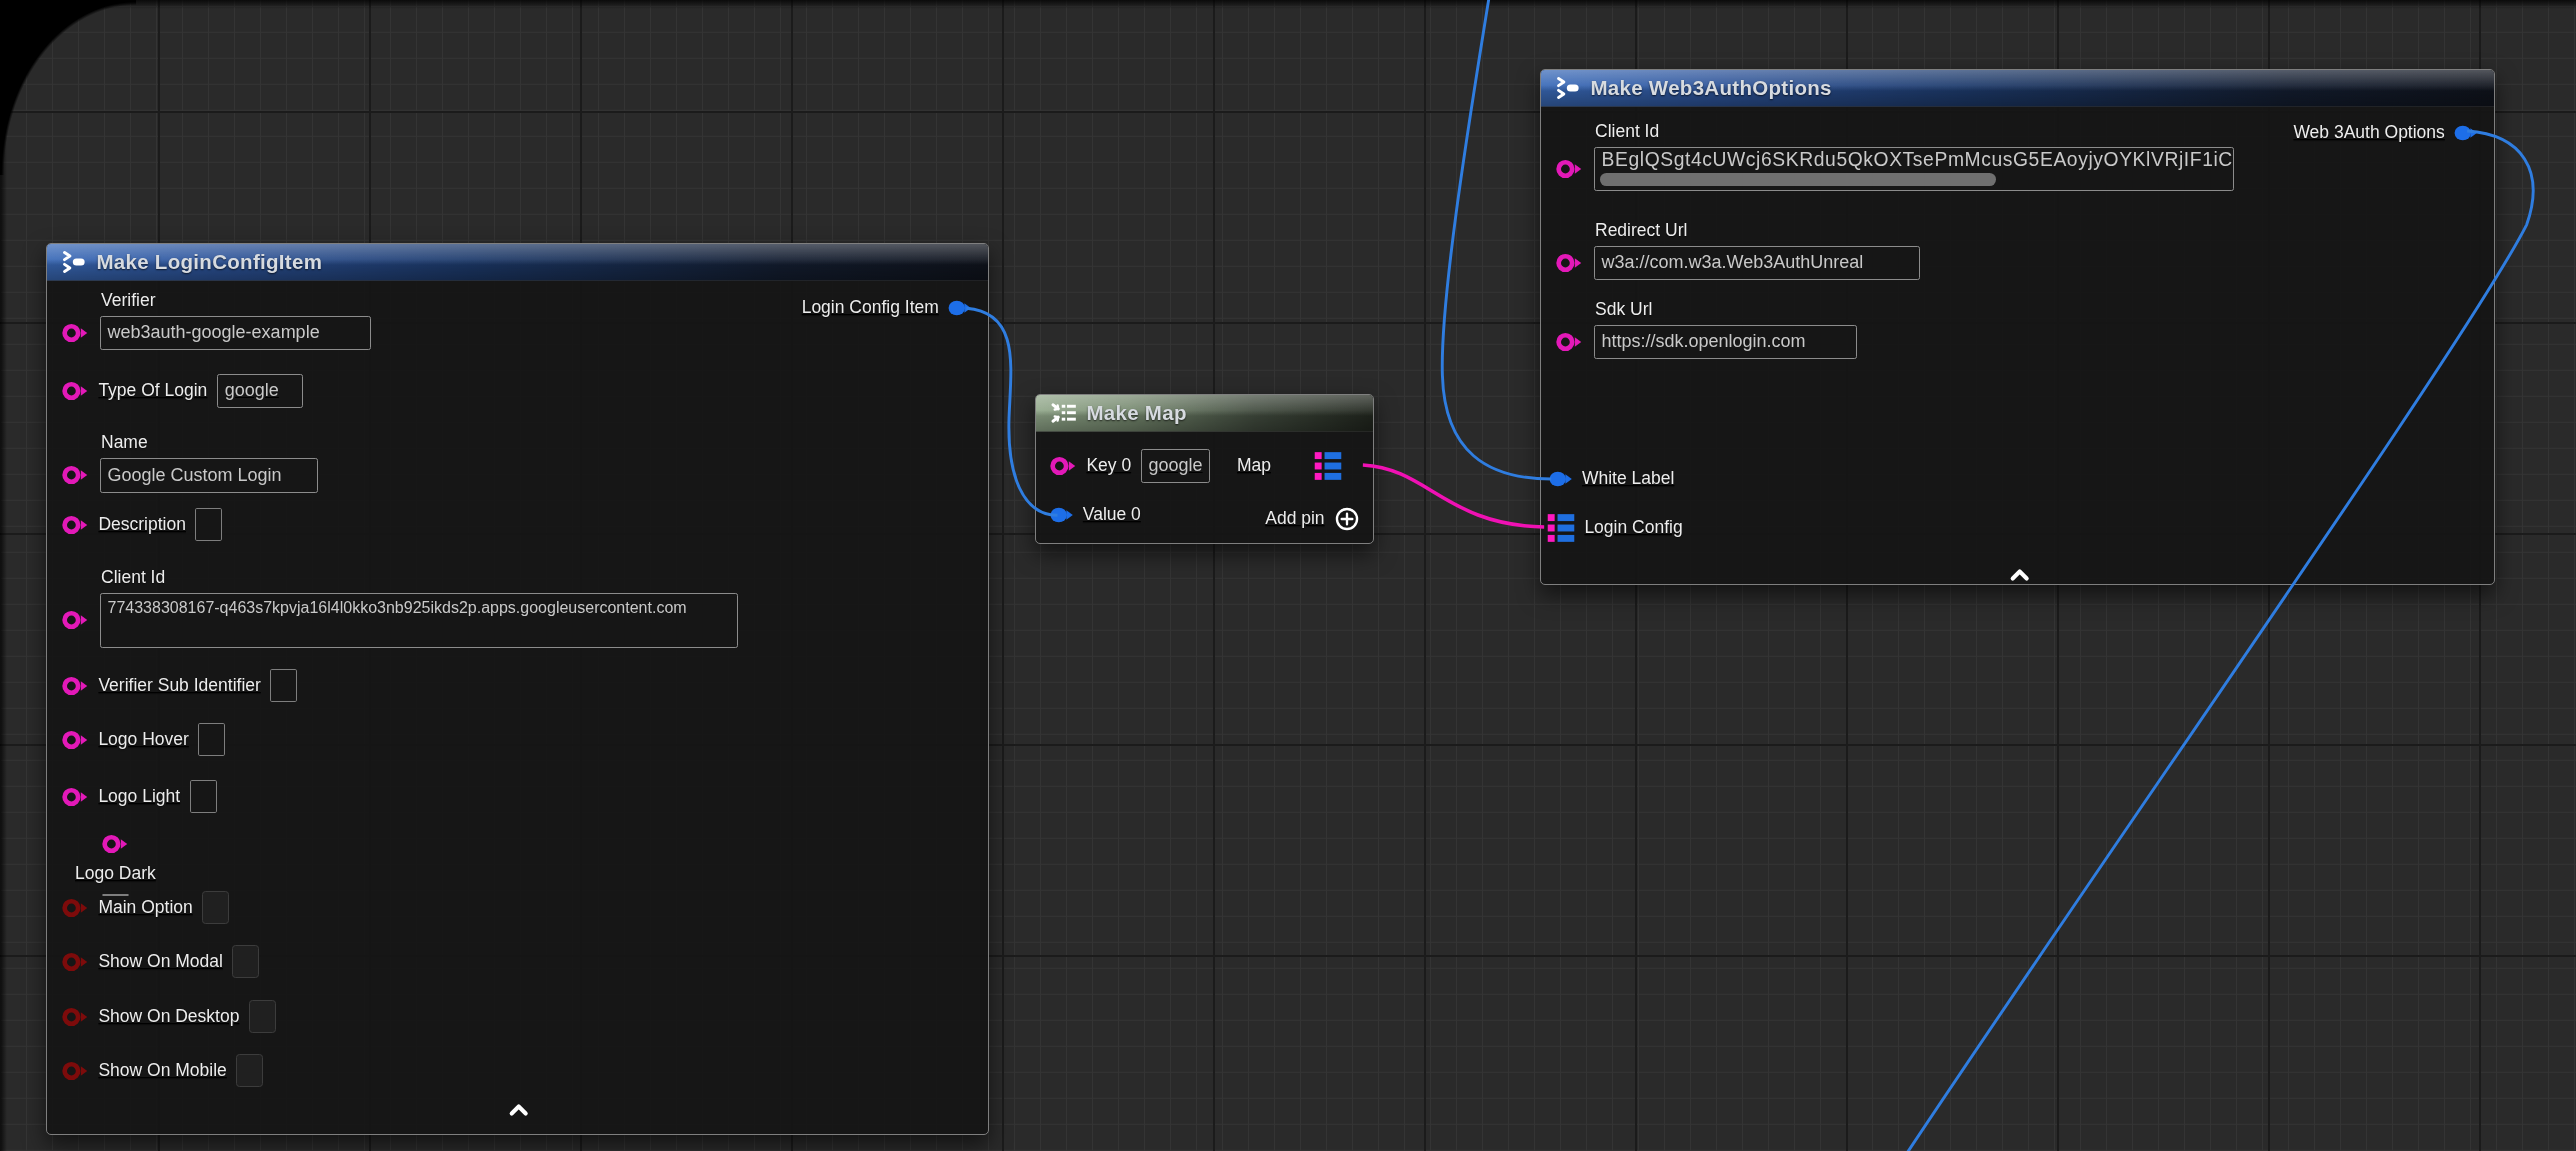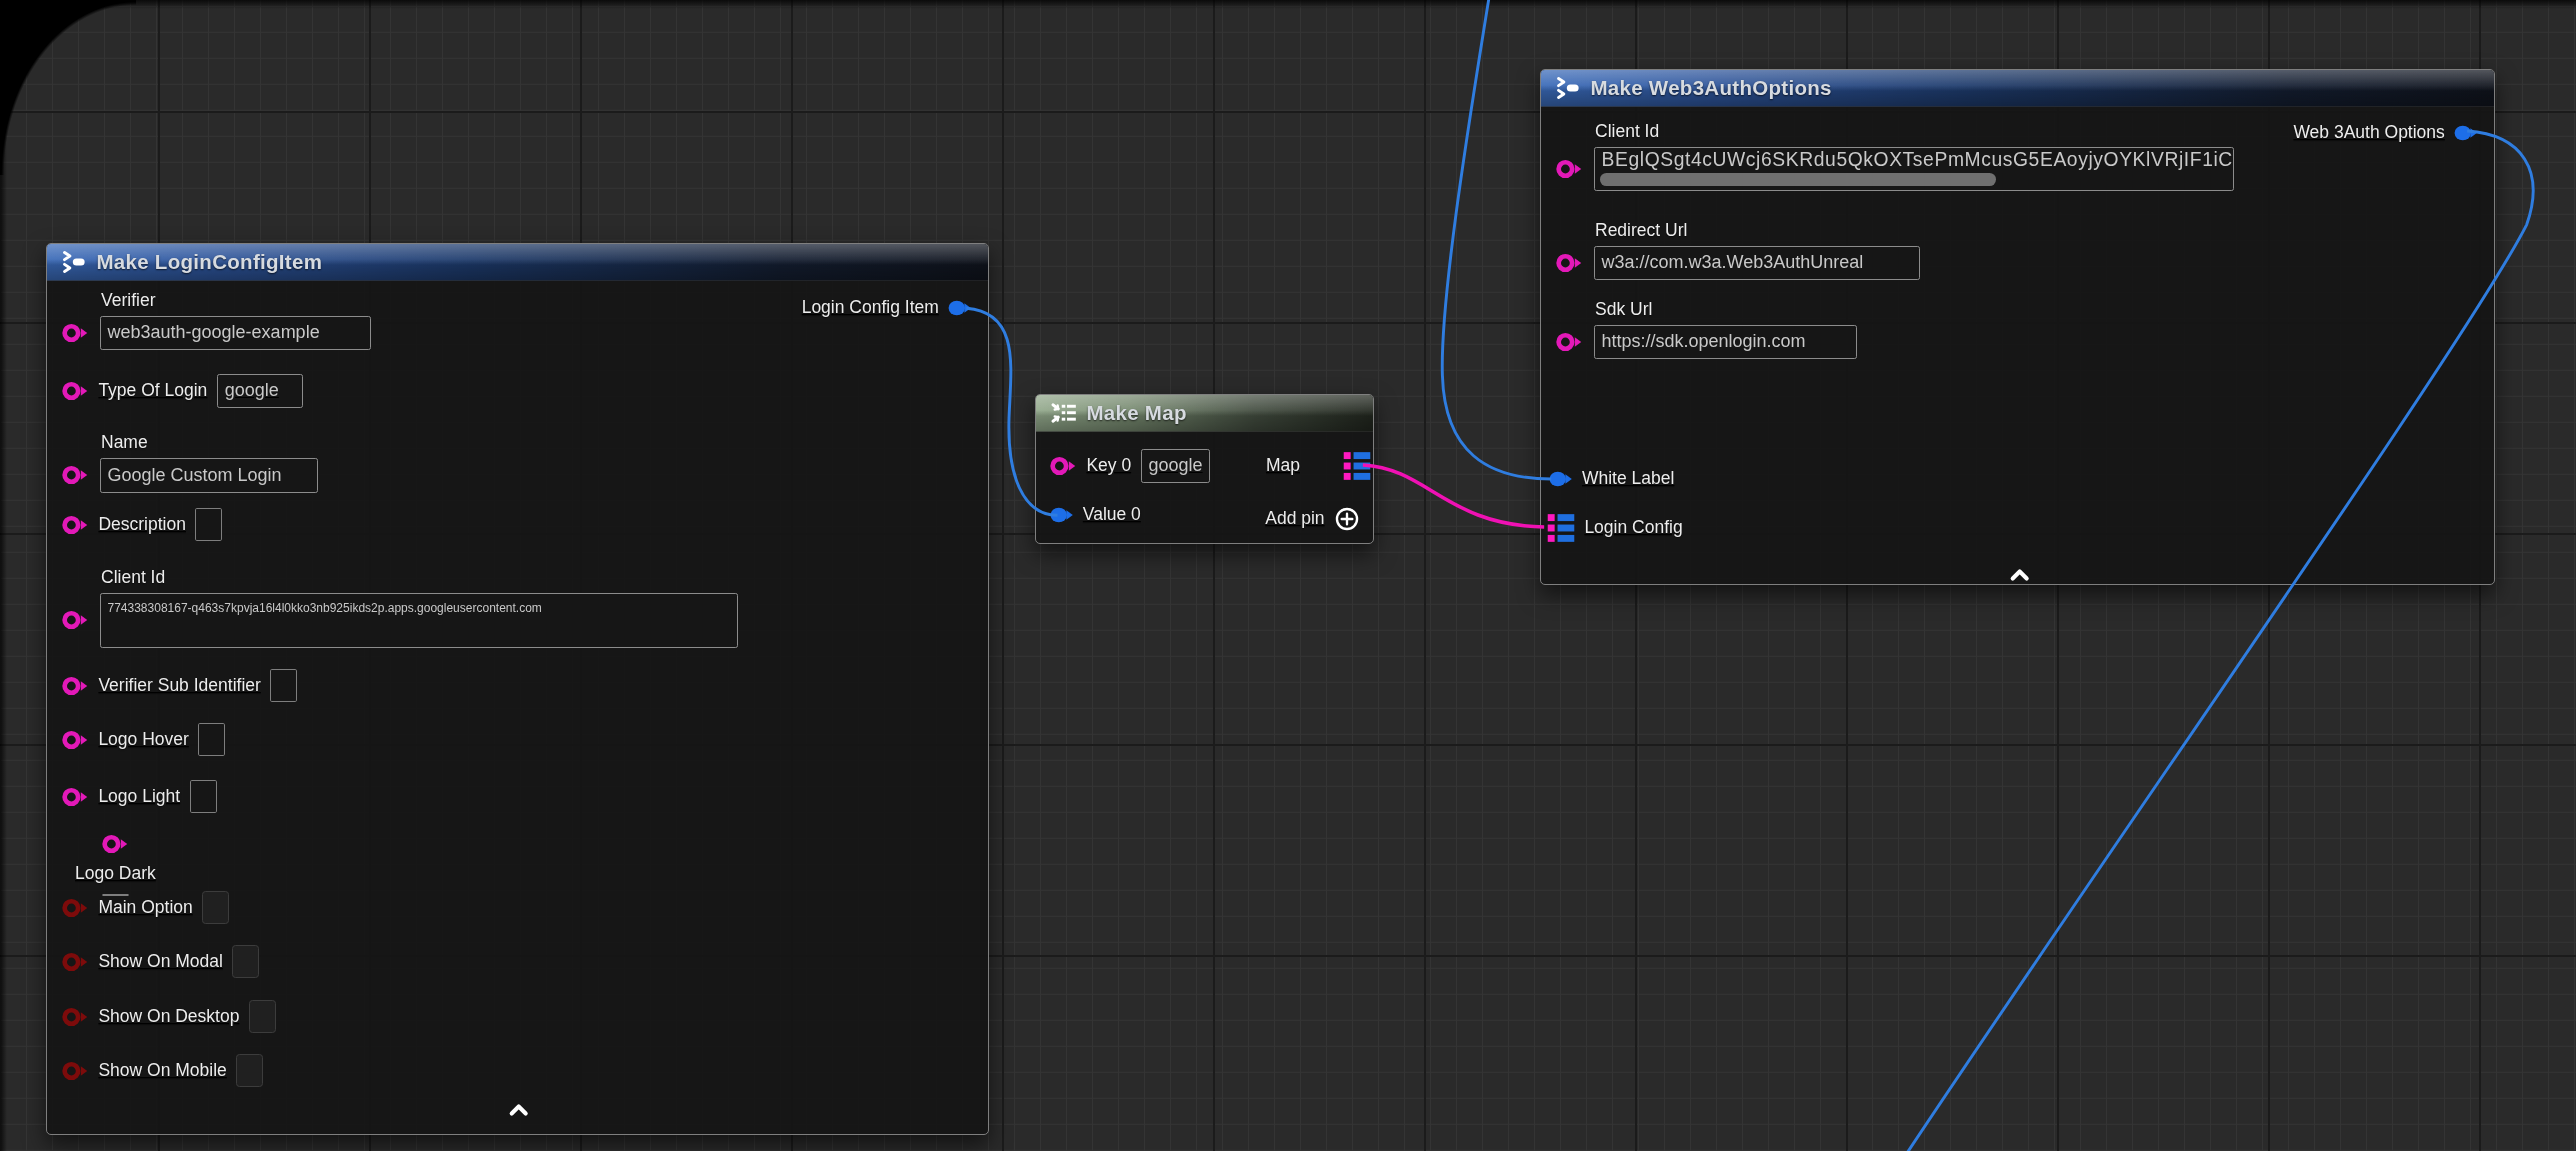--- a/index.html
+++ b/index.html
@@ -36,21 +36,21 @@
   .prow{position:absolute;display:flex;align-items:center;gap:9.4px;height:35px;text-decoration:underline;}
   .group{position:absolute;}
   .group .glabel{margin-left:39px;margin-bottom:4.7px;}
   .group .girow{display:flex;align-items:center;gap:10.5px;}
   .lbl{color:#ededed;font-size:17.5px;text-shadow:0 1.2px 1.2px rgba(0,0,0,.5);white-space:nowrap;}
   .pin{flex:0 0 auto;}
 
   .tb{background:#161616;border:1.2px solid #8c8c8c;border-radius:2.3px;color:#c9c9c9;
       font-size:18px;padding:3.5px 7px;white-space:nowrap;overflow:hidden;box-sizing:border-box;
       display:flex;align-items:center;}
-  .tb-multi{white-space:normal;overflow-wrap:anywhere;line-height:24px;font-size:12px;
+  .tb-multi{white-space:normal;overflow-wrap:anywhere;line-height:24px;font-size:16px;
       align-items:flex-start;padding-top:2.3px;}
   .sb{width:27px;height:33px;background:#161616;border:1.2px solid #7e7e7e;border-radius:1.8px;box-sizing:border-box;}
   .bb{width:27px;height:33px;background:#202020;border:1.2px solid #3c3c3c;border-radius:3.5px;box-sizing:border-box;}
   .dd{width:301px;height:45px;background:#1a1a1a;border:1.2px solid #4e4e4e;border-radius:5.8px;
       display:flex;align-items:center;justify-content:space-between;box-sizing:border-box;
       padding:0 17.5px 0 23.4px;color:#cfcfcf;font-size:17px;letter-spacing:0.3px;}
   .scrollbar{position:absolute;left:5.8px;bottom:4.1px;height:13px;width:62%;
       background:#6f6f6f;border-radius:6.4px;}
   .cid-box{position:relative;height:44px;width:640px;align-items:flex-start;padding-top:1.8px;}
   #wires{position:absolute;inset:0;z-index:3;pointer-events:none;}
@@ -228,21 +228,21 @@
 
     <div class="prow" style="left:14px;top:53px;">
       <svg class="pin" width="27" height="20" viewBox="0 0 46 34">
         <circle cx="16" cy="17" r="11.5" fill="none" stroke="#e319b8" stroke-width="8"></circle>
         <path d="M32 9 L43 17 L32 25 Z" fill="#e319b8"></path>
         </svg>
       <span class="lbl">Key 0</span>
       <div class="tb" style="width:69px;height:34px;">google</div>
     </div>
 
-    <div class="prow" style="right:2px;top:53px;gap:43px;">
+    <div class="prow" style="right:31px;top:53px;gap:43px;">
       <span class="lbl">Map</span>
       <svg class="pin" width="28" height="30" viewBox="0 0 48 52">
         <rect x="1" y="2" width="12" height="12" fill="#ff19c1"></rect>
           <rect x="18" y="2" width="29" height="12" fill="#1f6fe0"></rect>
         <rect x="1" y="20" width="12" height="12" fill="#ff19c1"></rect>
           <rect x="18" y="20" width="29" height="12" fill="#1f6fe0"></rect>
         <rect x="1" y="38" width="12" height="12" fill="#ff19c1"></rect>
           <rect x="18" y="38" width="29" height="12" fill="#1f6fe0"></rect>
       </svg>
     </div>

